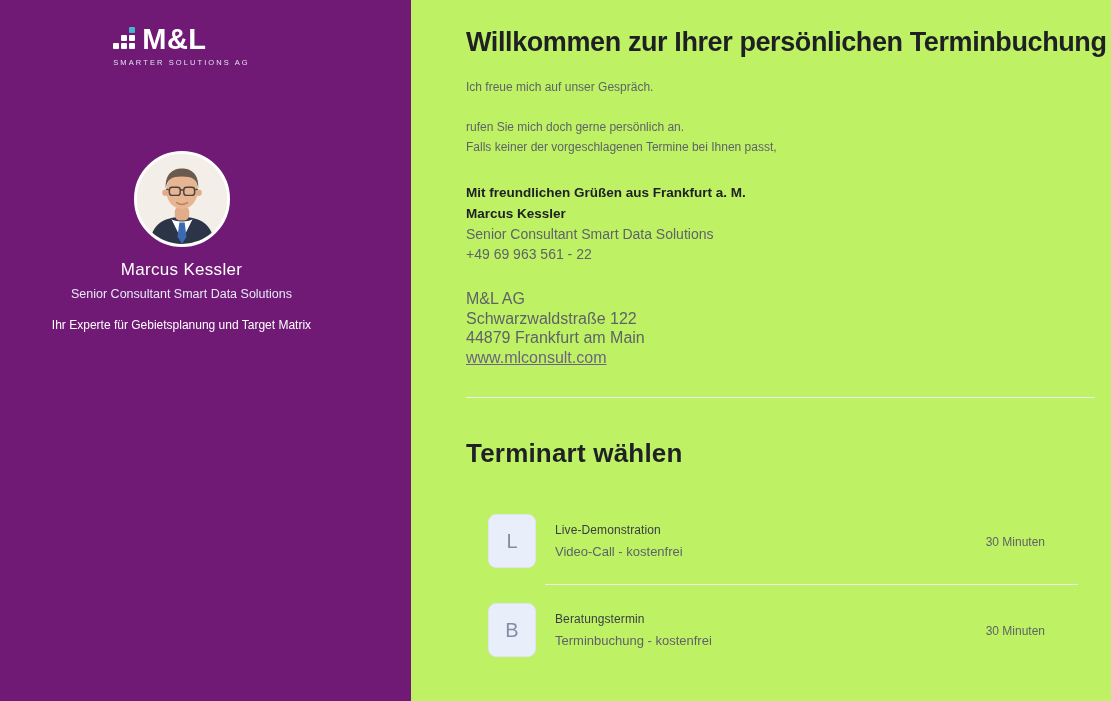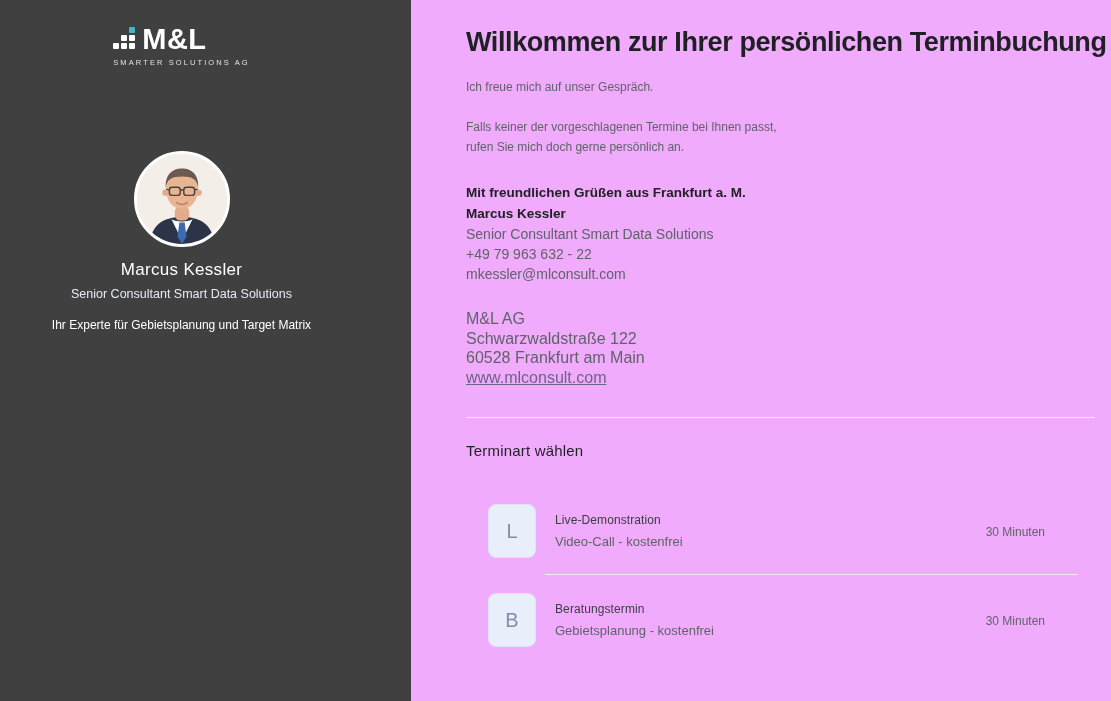--- a/index.html
+++ b/index.html
@@ -6,21 +6,21 @@
   html,body { margin:0; padding:0; }
   body {
     width:1111px; height:701px; position:relative; overflow:hidden;
     background:#ffffff; font-family:"Liberation Sans", sans-serif;
     -webkit-font-smoothing:antialiased;
   }
 
   
   .sidebar {
     position:absolute; left:0; top:0; width:411px; height:701px;
-    background:#404040; color:#fff;
+    background:#701a75; color:#fff;
     display:flex; flex-direction:column; align-items:center;
     padding:27px 48px 0 0;
   }
   .logo { display:flex; flex-direction:column; }
   .logo-top { display:flex; align-items:flex-end; }
   .dots {
     display:grid; grid-template-columns:repeat(3,6px); grid-auto-rows:6px;
     gap:2px; margin-right:7px; margin-bottom:3px;
   }
   .dot { border-radius:1px; }
@@ -35,40 +35,40 @@
   }
   .avatar svg { display:block; width:100%; height:100%; }
 
   .person-name { margin-top:13px; font-size:17px; font-weight:500; letter-spacing:0.3px; color:#ffffff; }
   .person-title { margin-top:7px; font-size:12.5px; color:#e6e9f6; }
   .person-expert { margin-top:17px; font-size:12px; font-weight:400; color:#ffffff; white-space:nowrap; }
 
   
   .main {
     position:absolute; left:411px; top:0; width:700px; height:701px;
-    padding:26px 16px 0 55px; background:#f0abfc;
+    padding:26px 16px 0 55px; background:#bef264;
   }
   .h1 {
     font-size:27px; font-weight:600; color:#1e2024; line-height:1.2;
     letter-spacing:-0.4px; white-space:nowrap; margin:0;
   }
   .sub-bold { margin-top:16px; font-size:13px; font-weight:700; color:#1e2024; }
 
   .para { margin-top:19px; font-size:12px; line-height:20px; color:#5f6368; }
   .para-2 { margin-top:20px; }
 
   .sig { margin-top:26px; font-size:14px; line-height:20px; color:#5f6368; }
   .sig .bold-line { font-size:13.5px; font-weight:700; color:#202124; line-height:20.5px; }
 
   .addr { margin-top:25px; font-size:16px; line-height:19.5px; color:#5f6368; }
   .addr a { color:#6d6383; text-decoration:underline; cursor:pointer;text-align:center; }
 
   .divider-full { border:none; border-top:1px solid #ededed; margin:30px 0 0 0; }
 
-  .h2 { margin-top:24px; font-size:15px; font-weight:400; color:#1f2125; letter-spacing:0.2px; }
+  .h2 { margin-top:40px; font-size:26px; font-weight:700; color:#1f2125; letter-spacing:0.2px; }
 
   .appt-list { margin:45px 17px 0 22px; }
   .appt-row { display:flex; align-items:flex-start; cursor:pointer; }
   .appt-icon {
     width:48px; height:54px; flex:none; border-radius:8px;
     background:#e9eefb; border:1px solid #dde4f5;
     display:flex; align-items:center; justify-content:center;
     font-size:20px; color:#868ca3;
   }
   .appt-text { margin-left:19px; }
@@ -133,36 +133,35 @@
   <div class="person-title">Senior Consultant Smart Data Solutions</div>
   <div class="person-expert">Ihr Experte für Gebietsplanung und Target Matrix</div>
 </div>
 
 <div class="main">
 
   <div class="h1">Willkommen zur Ihrer persönlichen Terminbuchung</div>
 
   <div class="para">Ich freue mich auf unser Gespräch.</div>
   <div class="para para-2">
+    <div>rufen Sie mich doch gerne persönlich an.</div>
     <div>Falls keiner der vorgeschlagenen Termine bei Ihnen passt,</div>
-    <div>rufen Sie mich doch gerne persönlich an.</div>
   </div>
 
   <div class="sig">
     <div class="bold-line">Mit freundlichen Grüßen aus Frankfurt a. M.</div>
     <div class="bold-line">Marcus Kessler</div>
     <div>Senior Consultant Smart Data Solutions</div>
-    <div>+49 79 963 632 - 22</div>
-    <div>mkessler@mlconsult.com</div>
+    <div>+49 69 963 561 - 22</div>
   </div>
 
   <div class="addr">
     <div>M&amp;L AG</div>
     <div>Schwarzwaldstraße 122</div>
-    <div>60528 Frankfurt am Main</div>
+    <div>44879 Frankfurt am Main</div>
     <div><a>www.mlconsult.com</a></div>
   </div>
 
   <hr class="divider-full">
 
   <div class="h2">Terminart wählen</div>
 
   <div class="appt-list">
 
     <div class="appt-row">
@@ -172,19 +171,19 @@
         <div class="appt-sub">Video-Call - kostenfrei</div>
       </div>
       <div class="appt-duration">30 Minuten</div>
     </div>
     <hr class="appt-divider">
 
     <div class="appt-row">
       <div class="appt-icon">B</div>
       <div class="appt-text">
         <div class="appt-title">Beratungstermin</div>
-        <div class="appt-sub">Gebietsplanung - kostenfrei</div>
+        <div class="appt-sub">Terminbuchung - kostenfrei</div>
       </div>
       <div class="appt-duration">30 Minuten</div>
     </div>
 
   </div>
 </div>
 
 </body></html>

